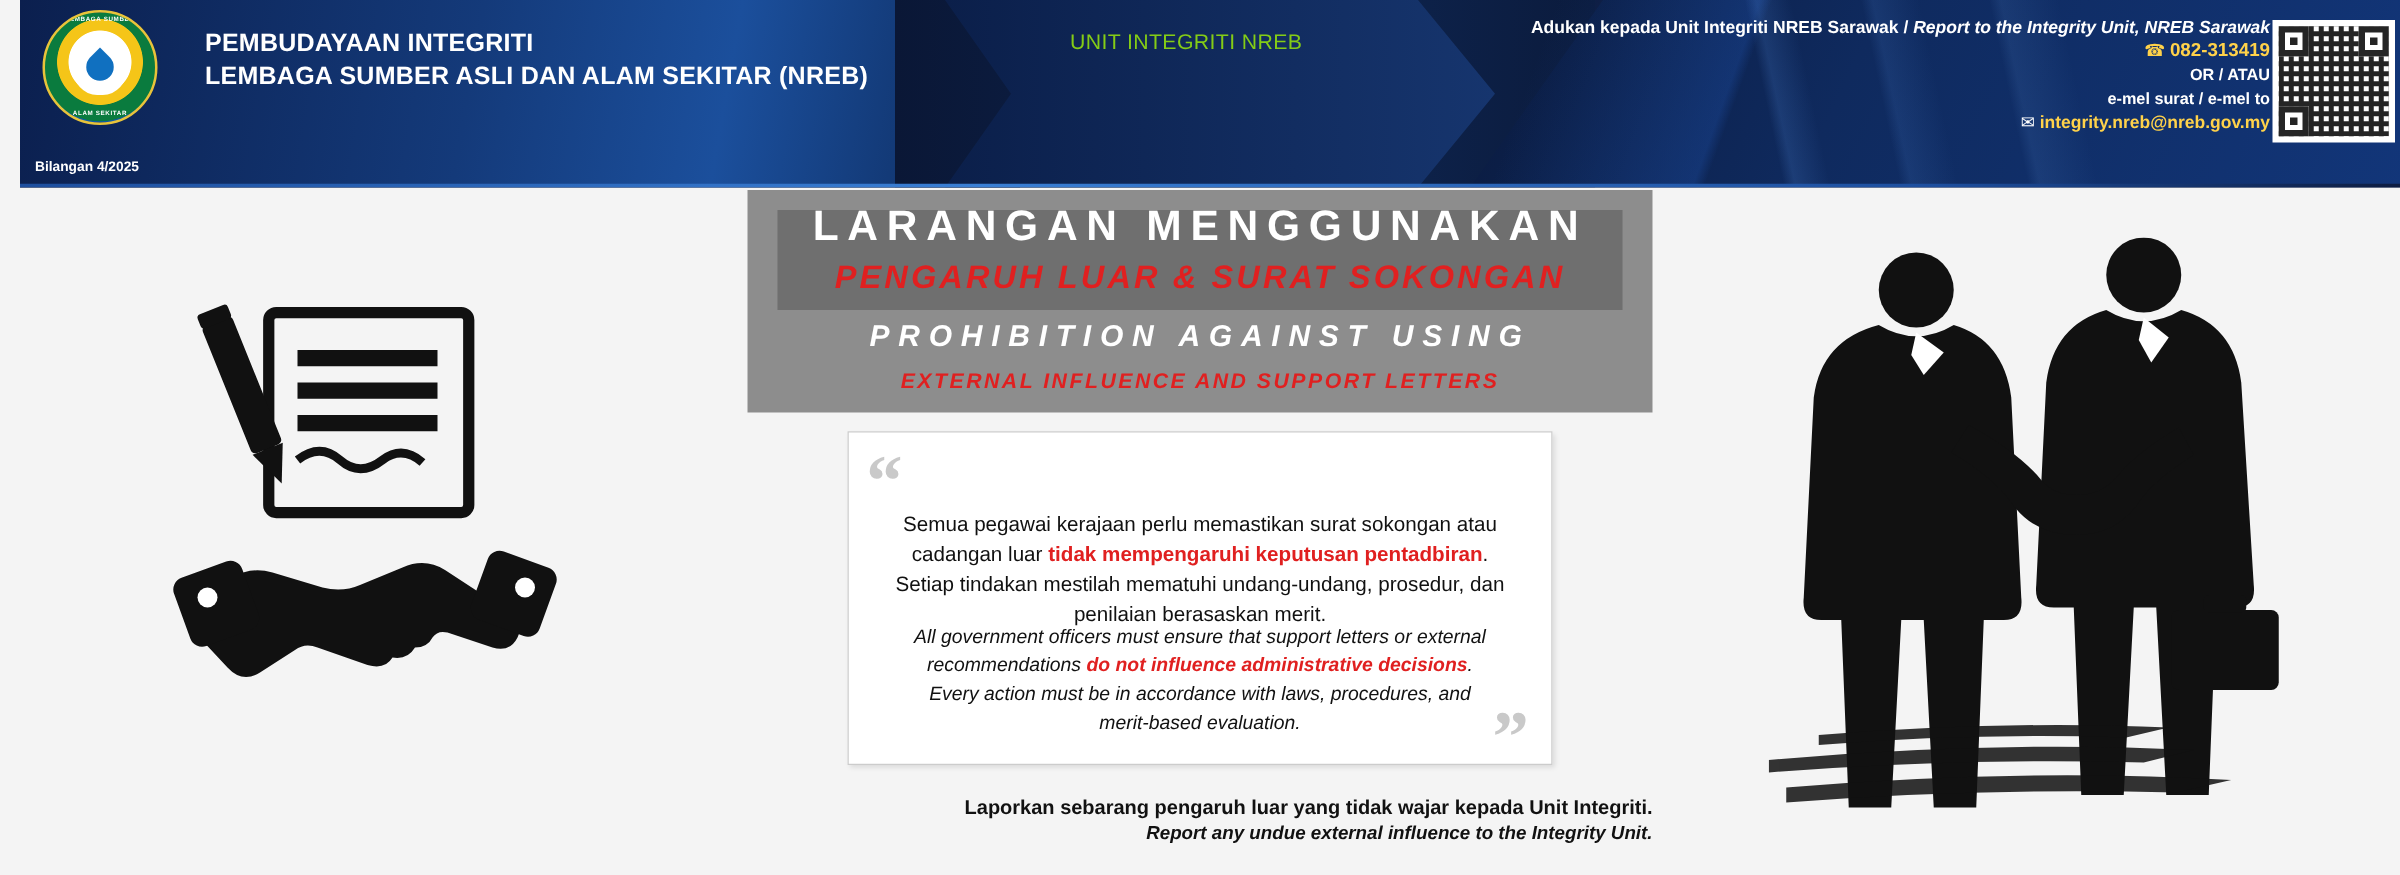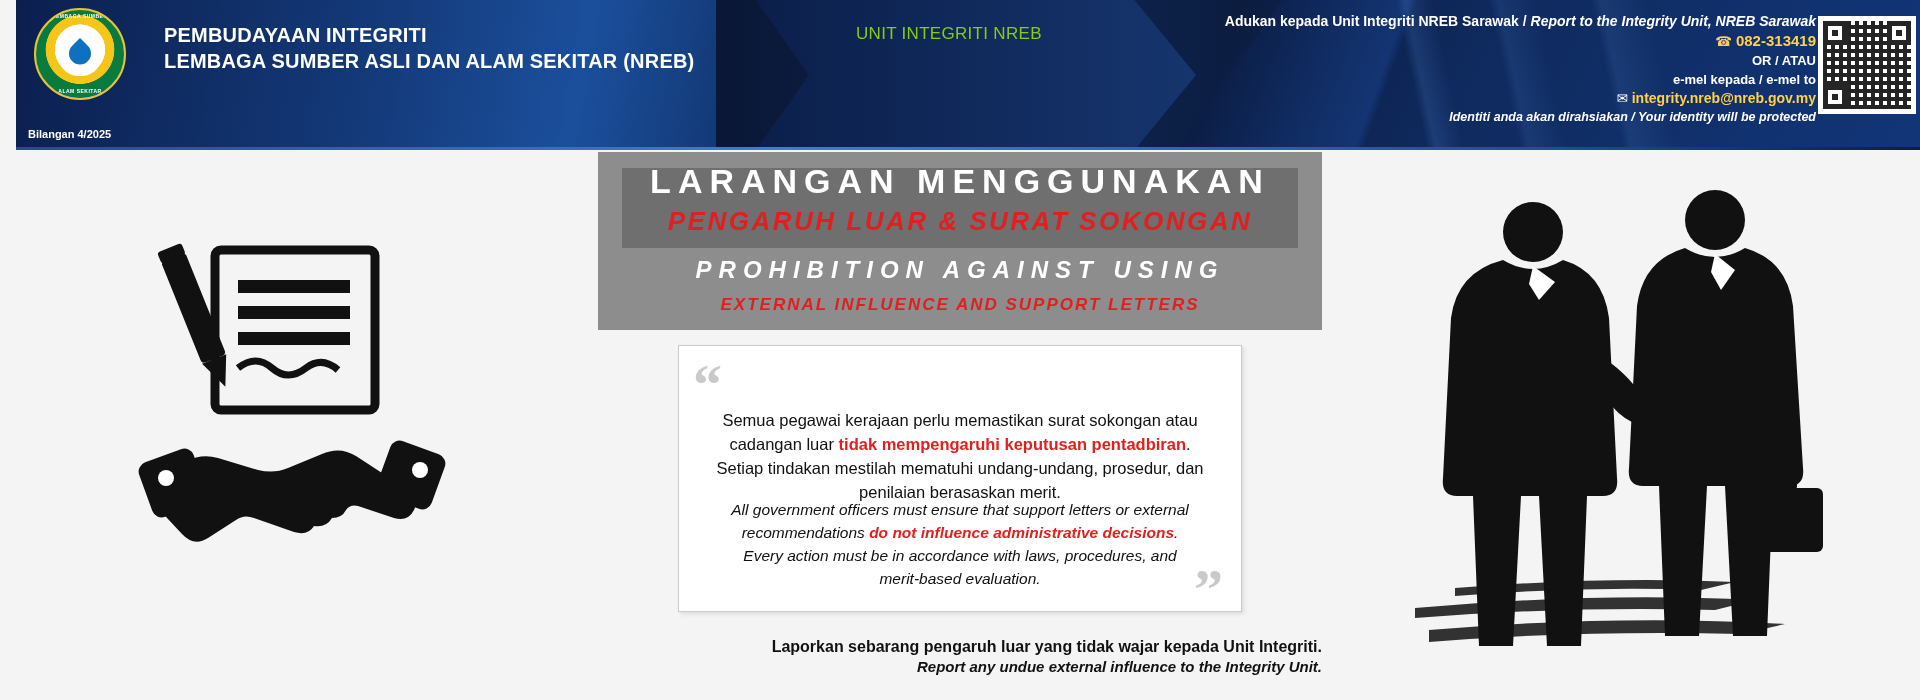--- a/index.html
+++ b/index.html
@@ -325,26 +325,25 @@
 
   <div class="report-block">
     <div class="report-line1">
       <span>Adukan kepada Unit Integriti NREB Sarawak</span><span> / </span><em>Report to the Integrity Unit, NREB Sarawak</em>
     </div>
     <div>
       <span class="phone-icon">☎</span>
       <span class="phone">082-313419</span>
     </div>
     <div class="or-atau">OR / ATAU</div>
-    <div class="email-label">e-mel  kepada  /  e-mel to</div>
+    <div class="email-label">e-mel  surat  /  e-mel to</div>
     <div>
       <span>✉</span>
       <span class="email-val">integrity.nreb@nreb.gov.my</span>
     </div>
-    <div class="identity">Identiti anda akan dirahsiakan / Your identity will be protected</div>
   </div>
 
   <div class="qr">
     <div class="qr-grid">
       <div class="qr-eye tl"></div>
       <div class="qr-eye tr"></div>
       <div class="qr-eye bl"></div>
     </div>
   </div>
 </div>

